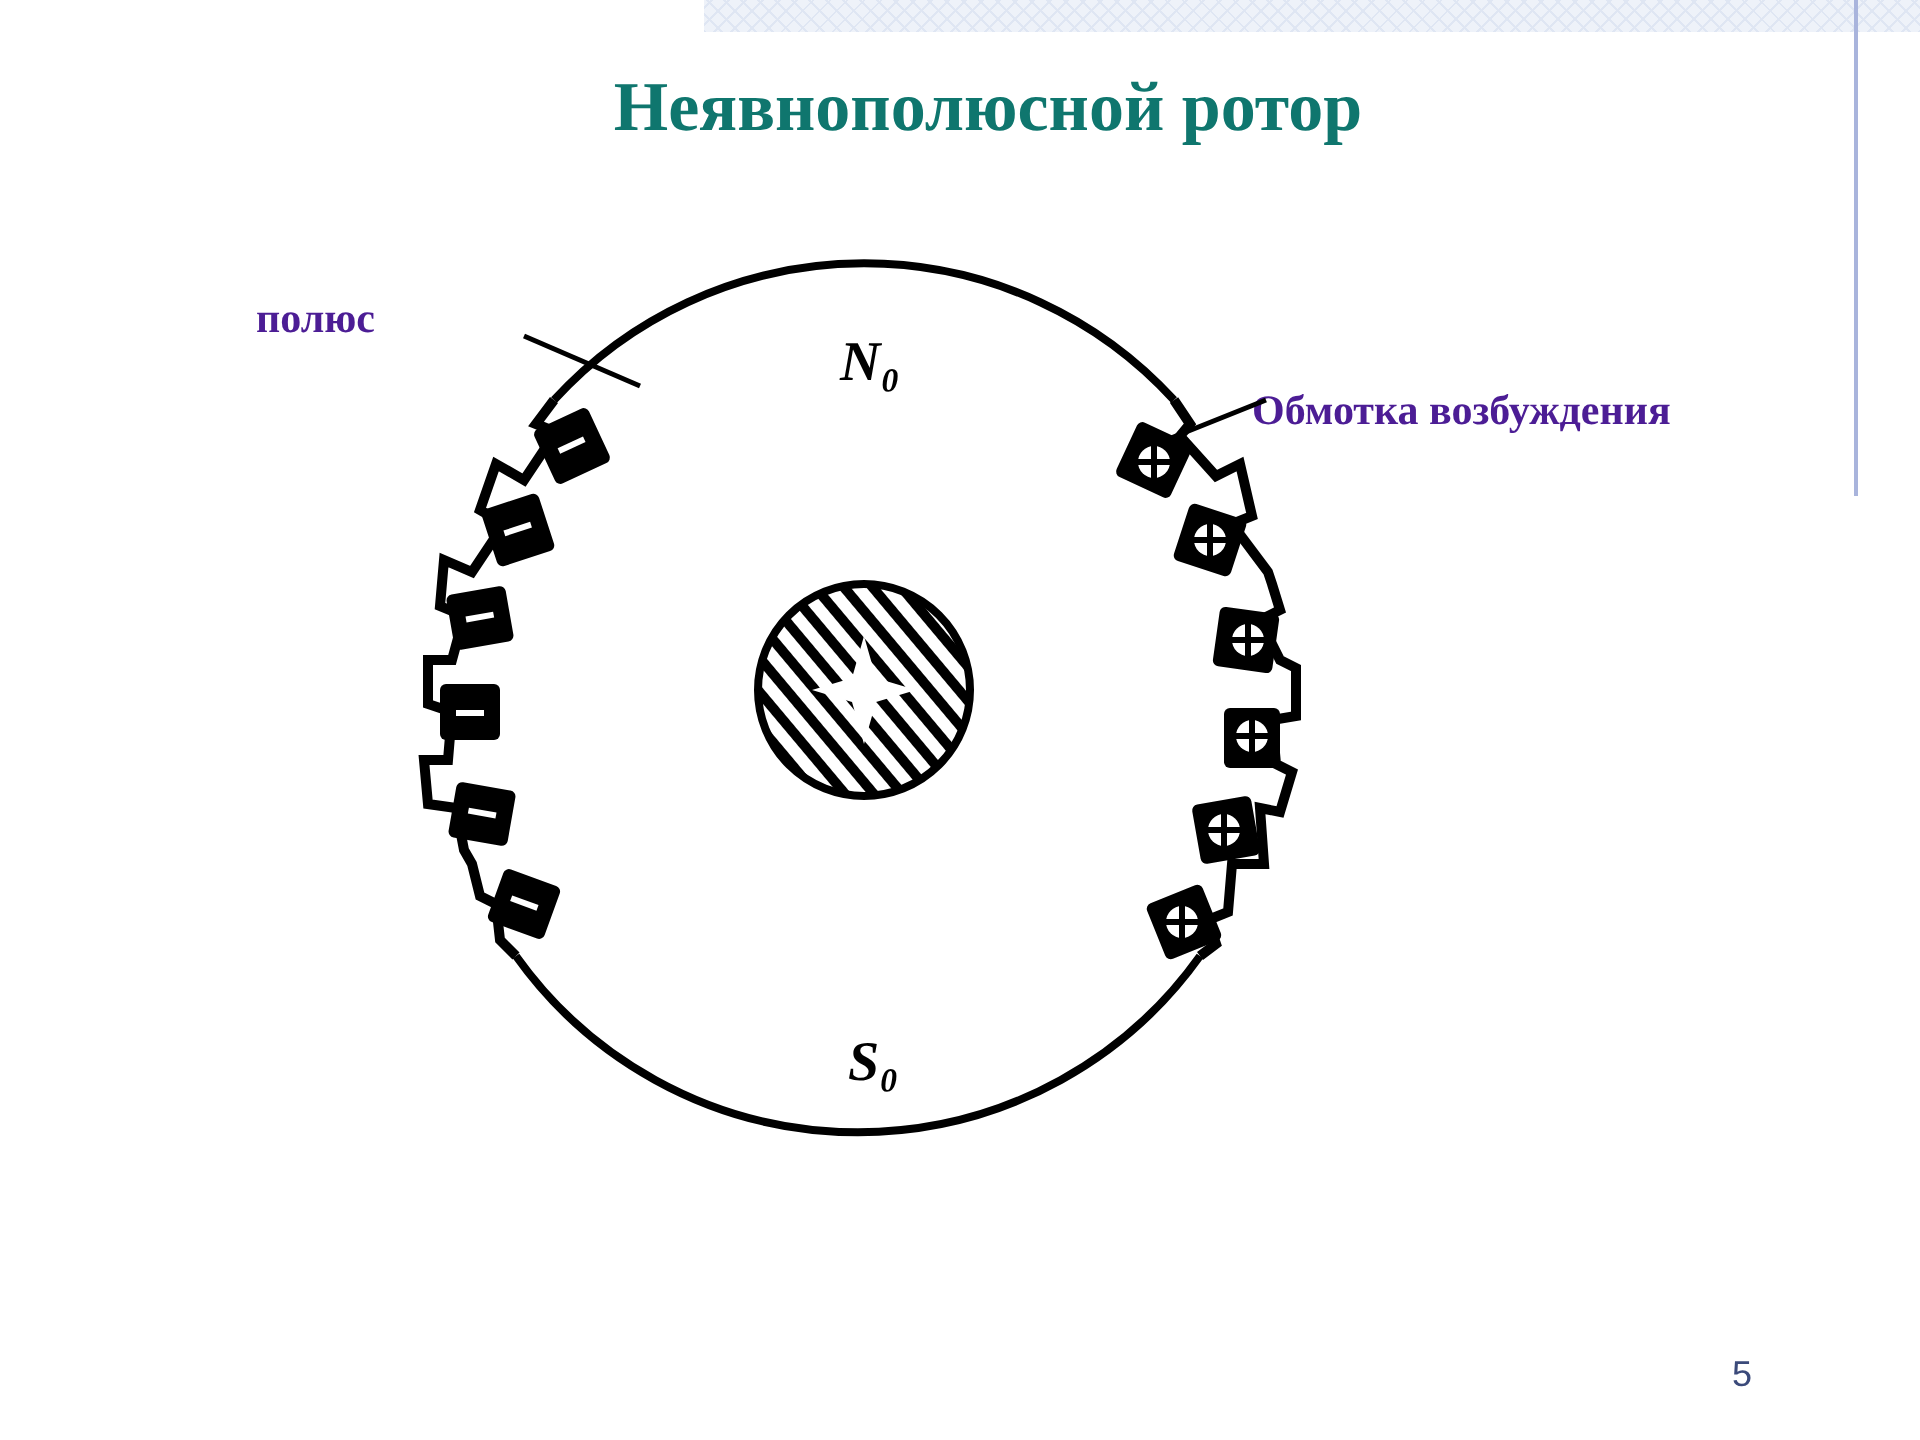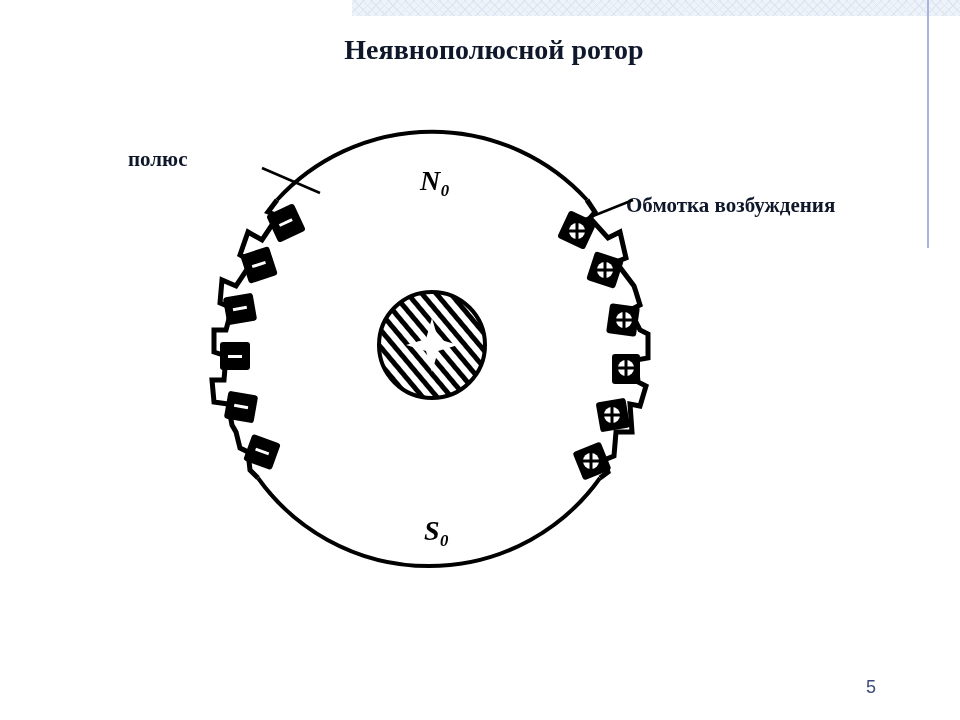--- a/index.html
+++ b/index.html
@@ -14,25 +14,25 @@
     background-image:
       repeating-linear-gradient(45deg, #dfe6f3 0 1px, transparent 1px 6px),
       repeating-linear-gradient(-45deg, #dfe6f3 0 1px, transparent 1px 6px);
   }
   .side-rule {
     position: absolute; left: 927px; top: 0; width: 2px; height: 248px;
     background: #a9b4dc;
   }
   .title {
     position: absolute; left: 0; right: 0; top: 34px; text-align: center;
-    font-size: 28px; font-weight: bold; color: #0f172a;
+    font-size: 35px; font-weight: bold; color: #0f766e;
     padding-left: 28px;
   }
   .label {
-    position: absolute; font-size: 21px; font-weight: bold; color: #0f172a;
+    position: absolute; font-size: 21px; font-weight: bold; color: #4c1d95;
     white-space: nowrap;
   }
   .label-pole { left: 128px; top: 147px; }
   .label-winding { left: 626px; top: 193px; }
   .page-number {
     position: absolute; left: 866px; top: 677px;
     font-family: "Liberation Sans", sans-serif; font-size: 18px; color: #3b4a7a;
   }
   .diagram {
     position: absolute; left: 0; top: 0;

